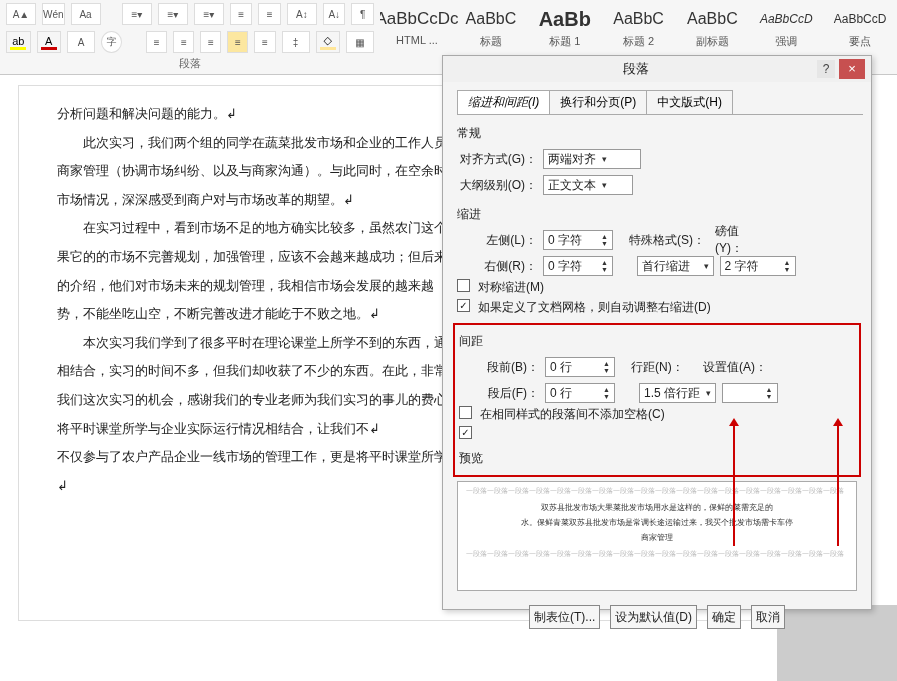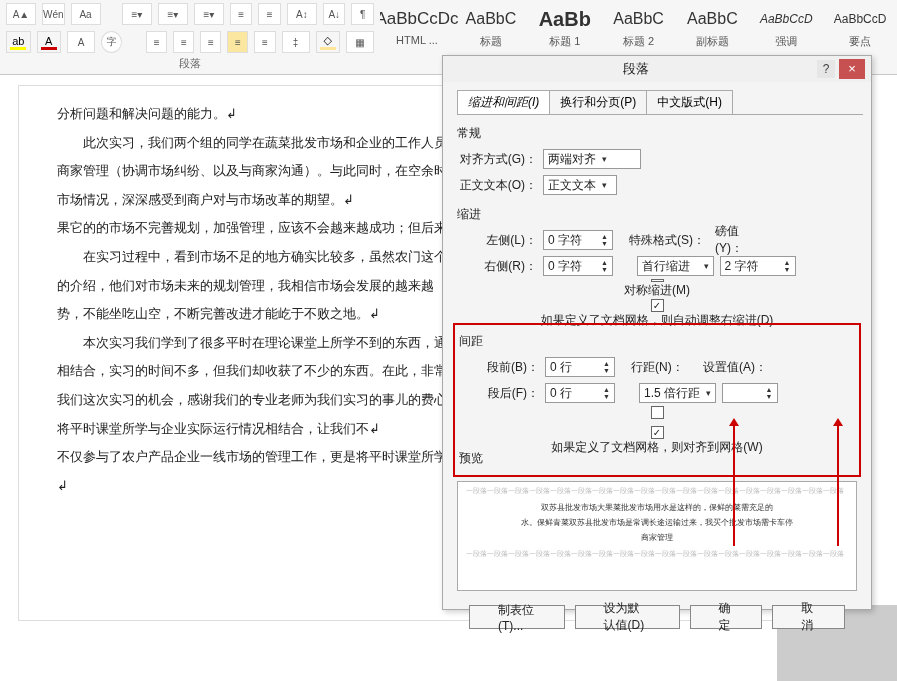--- a/index.html
+++ b/index.html
@@ -36,29 +36,29 @@
 .tab-under { border-top:1px solid #aaa; margin:0 8px 0 14px; }
 .dlg-body { padding:6px 14px; font-size:12px; color:#222; }
 .sect-title { font-size:12px; margin:4px 0 4px 0; }
 .row { display:flex; align-items:center; height:26px; gap:6px; }
 .lab { width:80px;text-align:right; }
 .lab2 { width:80px; margin-left:10px; }
 .combo { border:1px solid #999; height:20px; background:#fff; display:inline-flex; align-items:center; padding:0 4px; font-size:12px; }
 .combo .arrow { margin-left:6px; font-size:9px; color:#333; }
 .spin { border:1px solid #999; height:20px; width:70px; background:#fff; display:inline-flex; align-items:center; padding:0 4px; font-size:12px; }
 .spin .arrows { margin-left:auto; display:flex; flex-direction:column; font-size:7px; line-height:7px; color:#333; }
-.chk { display:flex; align-items:center; gap:0; height:20px;flex-direction:column; }
+.chk { display:flex; align-items:flex-start; gap:8px; height:20px; }
 .chkbox { width:13px; height:13px; border:1px solid #666; display:inline-flex; align-items:center; justify-content:center; font-size:10px; background:#fff; }
 .highlight-box { border:2px solid #c00; margin:4px -4px; padding:4px 4px 8px 4px; position:relative; }
 .preview-lab { margin-top:4px; }
 .preview-box { border:1px solid #aaa; background:#fff; height:110px; margin:4px 0 8px 0; position:relative; overflow:hidden; }
 .preview-para { font-size:7px; color:#bbb; line-height:1.4; padding:4px 8px; text-align:justify;}
 .preview-main { font-size:8px; color:#333; padding:2px 12px; text-align:center; }
 .dlg-buttons { display:flex; gap:10px; justify-content:center; padding:6px 12px; }
-.dlg-btn { border:1px solid #888; background:#f6f6f6; height:24px; padding:0 28px; font-size:12px; display:inline-flex; align-items:center; }
+.dlg-btn { border:1px solid #888; background:#f6f6f6; height:24px; padding:0 4px; font-size:12px; display:inline-flex; align-items:center; }
 
 .red-arrow { position:absolute; width:2px; background:#c00; }
 .red-arrow::before { content:""; position:absolute; top:-8px; left:-4px; border-left:5px solid transparent; border-right:5px solid transparent; border-bottom:8px solid #c00; }
 </style>
 </head>
 <body>
 
 <div class="ribbon">
   <div class="ribbon-left">
     <div class="controls-row1">
@@ -123,22 +123,22 @@
       </div>
   </div>
 </div>
 
 <div class="doc-area">
   <div class="doc-page">
     <p style="text-indent:0">分析问题和解决问题的能力。↲</p>
     <p>此次实习，我们两个组的同学在蔬菜批发市场和企业的工作人员</p>
     <p style="text-indent:0">商家管理（协调市场纠纷、以及与商家沟通）。与此同时，在空余时</p>
     <p style="text-indent:0">市场情况，深深感受到商户对与市场改革的期望。↲</p>
+    <p>在实习过程中，看到市场不足的地方确实比较多，虽然农门这个</p>
     <p style="text-indent:0">果它的的市场不完善规划，加强管理，应该不会越来越成功；但后来</p>
-    <p>在实习过程中，看到市场不足的地方确实比较多，虽然农门这个</p>
     <p style="text-indent:0">的介绍，他们对市场未来的规划管理，我相信市场会发展的越来越</p>
     <p style="text-indent:0">势，不能坐吃山空，不断完善改进才能屹于不败之地。↲</p>
     <p>本次实习我们学到了很多平时在理论课堂上所学不到的东西，通</p>
     <p style="text-indent:0">相结合，实习的时间不多，但我们却收获了不少的东西。在此，非常</p>
     <p style="text-indent:0">我们这次实习的机会，感谢我们的专业老师为我们实习的事儿的费心</p>
     <p style="text-indent:0">将平时课堂所学与企业实际运行情况相结合，让我们不↲</p>
     <p style="text-indent:0">不仅参与了农户产品企业一线市场的管理工作，更是将平时课堂所学</p>
     <p style="text-indent:0">↲</p>
   </div>
   <div class="right-gray"></div>
@@ -159,22 +159,22 @@
   <div class="dlg-body">
     <div class="sect-title">常规</div>
     <div class="row">
       <span class="lab">对齐方式(G)：</span>
       <span class="combo" style="width:98px">
           <span>两端对齐</span>
           <span class="arrow">▾</span>
         </span>
     </div>
     <div class="row">
-      <span class="lab">正文文本(O)：</span>
-      <span class="combo" style="width:74px">
+      <span class="lab">大纲级别(O)：</span>
+      <span class="combo" style="width:90px">
           <span>正文文本</span>
           <span class="arrow">▾</span>
         </span>
     </div>
 
     <div class="sect-title" style="margin-top:8px">缩进</div>
     <div class="row">
       <span class="lab">左侧(L)：</span>
       <span class="spin">
           <span>0 字符</span>
@@ -246,24 +246,24 @@
         <span class="spin" style="width:56px">
             <span></span>
             <span class="arrows">
               <span>▲</span>
               <span>▼</span>
             </span>
           </span>
       </div>
       <div class="chk">
           <span class="chkbox"></span>
+          <span>在相同样式的段落间不添加空格(C)</span>
         </div>
       <div class="chk">
           <span class="chkbox">✓</span>
-          <span>如果定义了文档网格，则对齐到网格(W)</span>
         </div>
       <div class="preview-lab">预览</div>
     </div>
 
     <div class="preview-box">
       <div class="preview-para">一段落一段落一段落一段落一段落一段落一段落一段落一段落一段落一段落一段落一段落一段落一段落一段落一段落一段落</div>
       <div class="preview-main">双苏县批发市场大果菜批发市场用水是这样的，保鲜的菜需充足的</div>
       <div class="preview-main">水。保鲜青菜双苏县批发市场是常调长途运输过来，我买个批发市场需卡车停</div>
       <div class="preview-main">商家管理</div>
       <div class="preview-para">一段落一段落一段落一段落一段落一段落一段落一段落一段落一段落一段落一段落一段落一段落一段落一段落一段落一段落</div>

